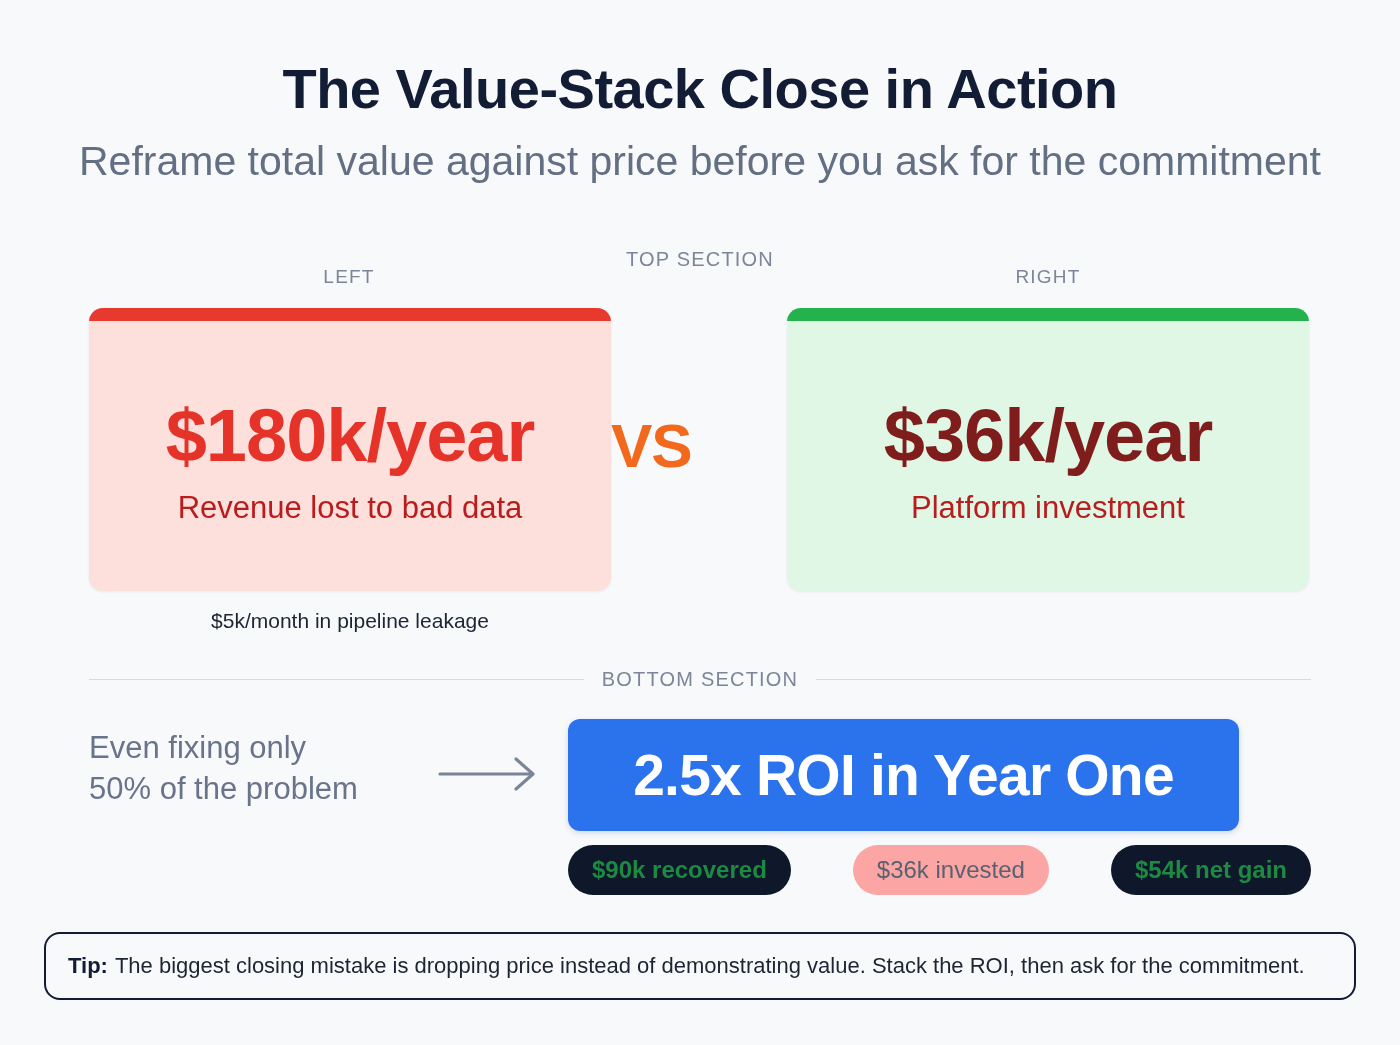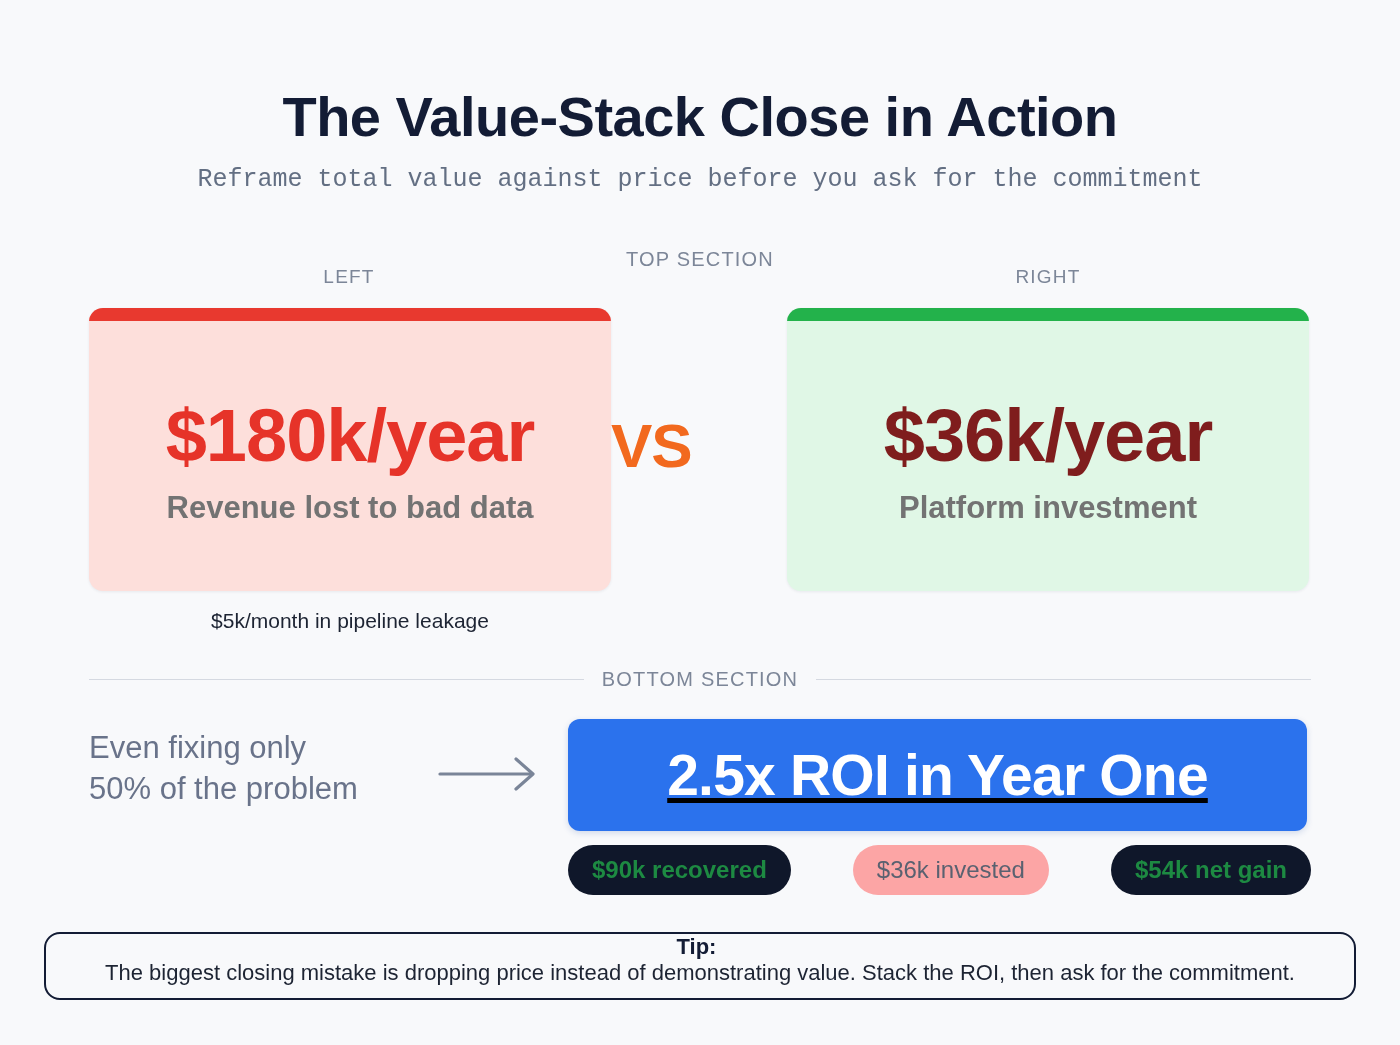--- a/index.html
+++ b/index.html
@@ -20,36 +20,34 @@
     background: #f8f9fb;
   }
 
   
   .header {
     position: absolute;
     top: 58px;
     left: 0;
     width: 1400px;
     text-align: center;
-    margin-top: 28px;
   }
   .title {
     font-size: 56px;
     font-weight: bold;
     color: #131c35;
     letter-spacing: -0.5px;
     line-height: 1.12;
   }
   .subtitle {
     margin-top: 16px;
-    font-size: 25px;
+    font-size: 41px;
     font-weight: normal;
     color: #636f83;
     line-height: 1.2;
-    font-family: Liberation Mono, monospace;
   }
 
   
   .top-section-label {
     position: absolute;
     top: 248px;
     left: 0;
     width: 1400px;
     text-align: center;
     font-size: 20px;
@@ -100,23 +98,22 @@
     line-height: 1.05;
     letter-spacing: -1px;
     margin-top: 24px;
   }
   .card.left  .card-amount { color: #e63329; }
   .card.right .card-amount { color: #7f1d1d; }
 
   .card-caption {
     margin-top: 14px;
     font-size: 31px;
-    color: #737373;
+    color: #b91c1c;
     line-height: 1.2;
-    font-weight: bold;
   }
 
   
   .vs {
     position: absolute;
     top: 410px;
     left: 611px;
     width: 176px;
     font-size: 62px;
     font-weight: bold;
@@ -173,29 +170,28 @@
     top: 752px;
     left: 438px;
     width: 104px;
     height: 44px;
   }
 
   .roi-banner {
     position: absolute;
     top: 719px;
     left: 568px;
-    width: 739px;
+    width: 671px;
     height: 112px;
     background: #2b72ed;
     border-radius: 12px;
     display: flex;
     align-items: center;
     justify-content: center;
     box-shadow: 0 2px 6px rgba(25,70,160,0.18);
-    text-decoration: underline;
   }
   .roi-text {
     color: #ffffff;
     font-size: 57px;
     font-weight: bold;
     letter-spacing: -0.8px;
     line-height: 1;
   }
 
   
@@ -227,21 +223,20 @@
     top: 932px;
     left: 44px;
     width: 1312px;
     height: 68px;
     border: 2px solid #131c35;
     border-radius: 16px;
     background: #f8f9fb;
     display: flex;
     align-items: center;
     padding: 0 22px;
-    flex-direction: column;
   }
   .tip-label {
     font-size: 22px;
     font-weight: bold;
     color: #131c35;
     margin-right: 7px;
     white-space: nowrap;
   }
   .tip-text {
     font-size: 22px;

